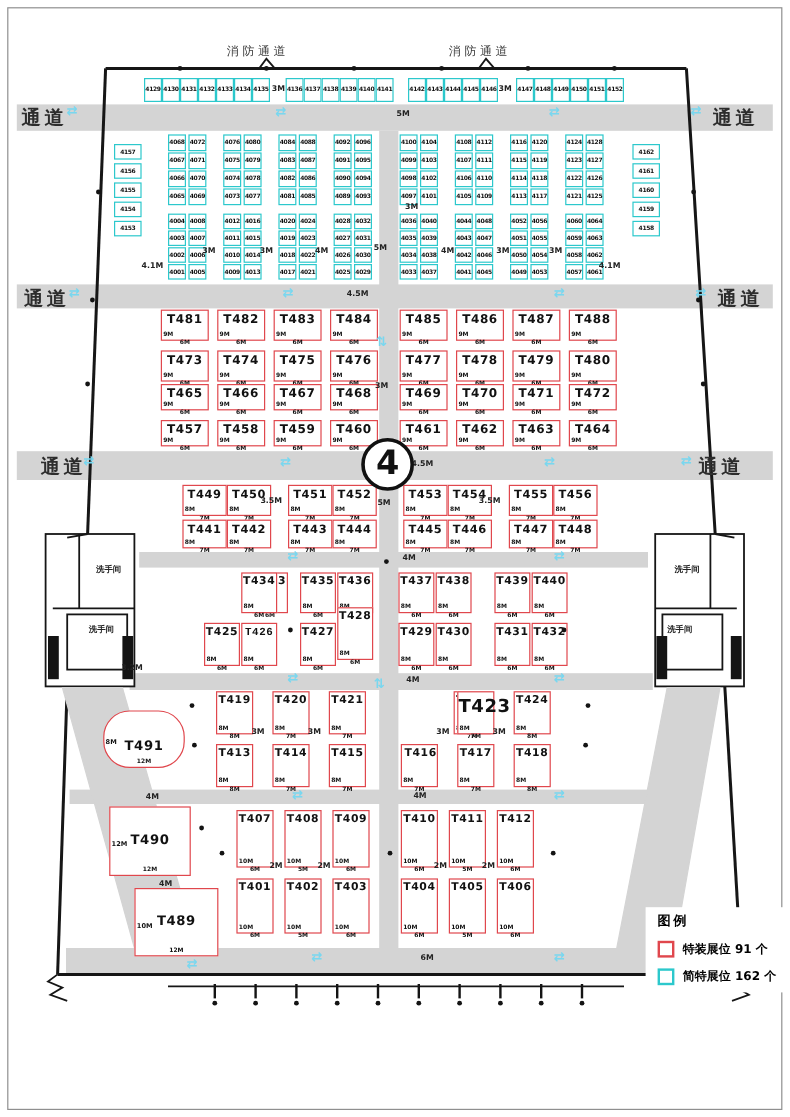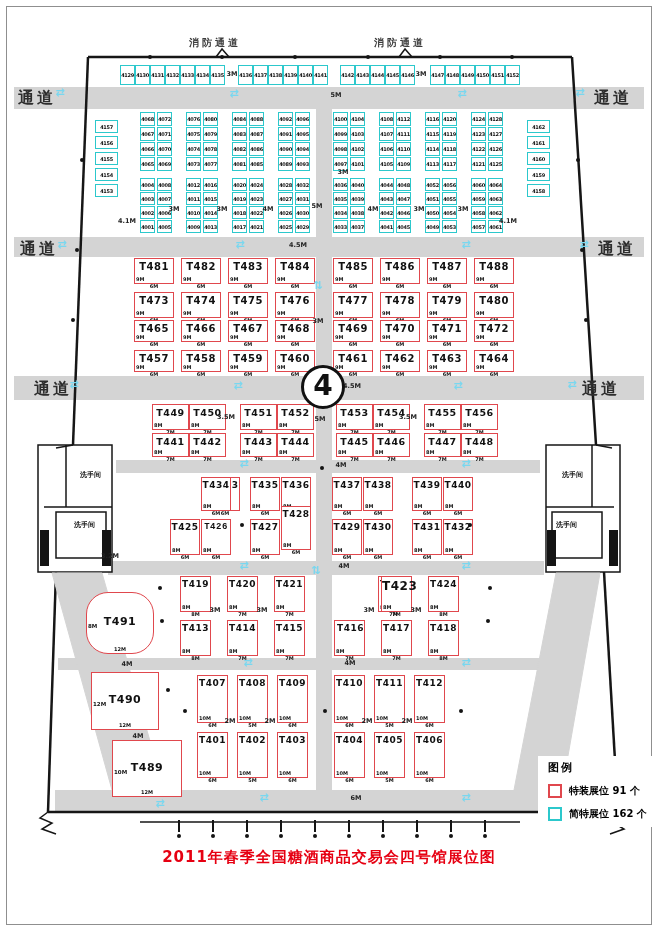--- a/index.html
+++ b/index.html
@@ -9,21 +9,21 @@
   svg.walls{position:absolute;left:0;top:0;pointer-events:none}
   .cyanb{position:absolute;border:1px solid #2cc8cc;background:#fff;color:#111;font-size:5px;font-weight:700;display:flex;align-items:center;justify-content:center;letter-spacing:-0.3px;box-sizing:border-box}
   .redb{position:absolute;border:1.5px solid #e0474d;background:#fff;color:#111;box-sizing:border-box}
   .redb .num{display:block;text-align:center;font-weight:700;margin-top:2px;letter-spacing:0.5px}
   .redb .side{position:absolute;left:1px;bottom:1px;font-size:5px;font-weight:700}
   .redb .wid{position:absolute;left:0;right:0;top:100%;text-align:center;font-size:5px;font-weight:700}
   .dim{position:absolute;font-size:6.5px;font-weight:700;color:#222;transform:translate(-50%,-50%);white-space:nowrap}
   .arrow{position:absolute;color:#79d7ef;font-size:11px;font-weight:700;transform:translate(-50%,-50%);line-height:1}
   .dot{position:absolute;width:4px;height:4px;background:#141414;border-radius:50%;transform:translate(-50%,-50%)}
   .aisle{position:absolute;font-size:16px;font-weight:700;color:#2d2d2d;letter-spacing:3px;white-space:nowrap}
-  .fire{position:absolute;font-size:10px;font-weight:700;color:#3c3c3c;letter-spacing:3px;white-space:nowrap}
+  .fire{position:absolute;font-size:10px;font-weight:400;color:#3c3c3c;letter-spacing:3px;white-space:nowrap}
   .wc{position:absolute;font-size:7px;font-weight:700;color:#222;white-space:nowrap}
   .hallnum{position:absolute;left:301px;top:365px;width:38px;height:38px;border:3px solid #111;border-radius:50%;background:#fff;text-align:center;font-size:28px;font-weight:700;line-height:36px;color:#111;box-sizing:content-box}
   .legend{position:absolute;left:538px;top:756px;width:118px;background:#fff;padding:4px 0 6px 10px}
   .legend .lt{font-size:11px;font-weight:700;letter-spacing:2px}
   .lrow{display:flex;align-items:center;margin-top:9px}
   .sw{width:10px;height:10px;border:2px solid #000;margin-right:7px;background:#fff;flex:none}
   .litem{font-size:10px;font-weight:700;white-space:nowrap}
   .t1{position:absolute;left:0;right:0;top:848px;text-align:center;font-size:15px;font-weight:700;color:#e60012;letter-spacing:1px}
   .t2{position:absolute;left:0;right:0;top:871px;text-align:center;font-size:14px;font-weight:700;color:#e60012;letter-spacing:2px}
   .door{position:absolute;width:2px;height:12px;background:#141414}
@@ -583,21 +583,21 @@
         <div class="num" style="font-size: 9px;">T421</div>
         <div class="side" style="">8M</div>
         <div class="wid" style="">7M</div>
       </div>
       <div class="redb" style="left: 334px; top: 576px; width: 31px; height: 36px; margin-left: 44px;">
         <div class="num" style="font-size: 9px;">T422</div>
         <div class="side" style="">8M</div>
         <div class="wid" style="">7M</div>
       </div>
       <div class="redb" style="left: 381px; top: 576px; width: 31px; height: 36px;">
-        <div class="num" style="font-size: 12px;">T423</div>
+        <div class="num" style="font-size: 15px;">T423</div>
         <div class="side" style="">8M</div>
         <div class="wid" style="">7M</div>
       </div>
       <div class="redb" style="left: 428px; top: 576px; width: 31px; height: 36px;">
         <div class="num" style="font-size: 9px;">T424</div>
         <div class="side" style="">8M</div>
         <div class="wid" style="">8M</div>
       </div>
       <div class="redb" style="left: 180px; top: 620px; width: 31px; height: 36px;">
         <div class="num" style="font-size: 9px;">T413</div>
@@ -682,21 +682,21 @@
       <div class="redb" style="left: 374px; top: 732px; width: 31px; height: 46px;">
         <div class="num" style="font-size: 9px;">T405</div>
         <div class="side" style="">10M</div>
         <div class="wid" style="">5M</div>
       </div>
       <div class="redb" style="left: 414px; top: 732px; width: 31px; height: 46px;">
         <div class="num" style="font-size: 9px;">T406</div>
         <div class="side" style="">10M</div>
         <div class="wid" style="">6M</div>
       </div>
-      <div class="redb" style="left: 86px; top: 592px; width: 68px; height: 62px; border-radius: 22px;">
+      <div class="redb" style="left: 86px; top: 592px; width: 68px; height: 48px; border-radius: 22px;">
         <div class="num" style="font-size: 11px; margin-top: 22px;">T491</div>
         <div class="side" style="font-size: 5.5px; bottom: auto; top: 50%;">8M</div>
         <div class="wid" style="top: auto; bottom: 1px;">12M</div>
       </div>
       <div class="redb" style="left: 91px; top: 672px; width: 68px; height: 58px;">
         <div class="num" style="font-size: 11px; margin-top: 20px;">T490</div>
         <div class="side" style="font-size: 5.5px; bottom: auto; top: 50%;">12M</div>
         <div class="wid" style="top: auto; bottom: 1px;">12M</div>
       </div>
       <div class="redb" style="left: 112px; top: 740px; width: 70px; height: 57px;">
@@ -828,14 +828,13 @@
     <div class="lrow">
       <span class="sw" id="sw1" style="border-color: rgb(224, 71, 77);"></span>
       <span class="litem">特装展位 91 个</span>
     </div>
     <div class="lrow">
       <span class="sw" id="sw2" style="border-color: rgb(44, 200, 204);"></span>
       <span class="litem">简特展位  162 个</span>
     </div>
   </div>
 
-  <div class="t1">2011年春季全国糖酒商品交易会四号馆展位图</div>
 </div>
 
 </body></html>

